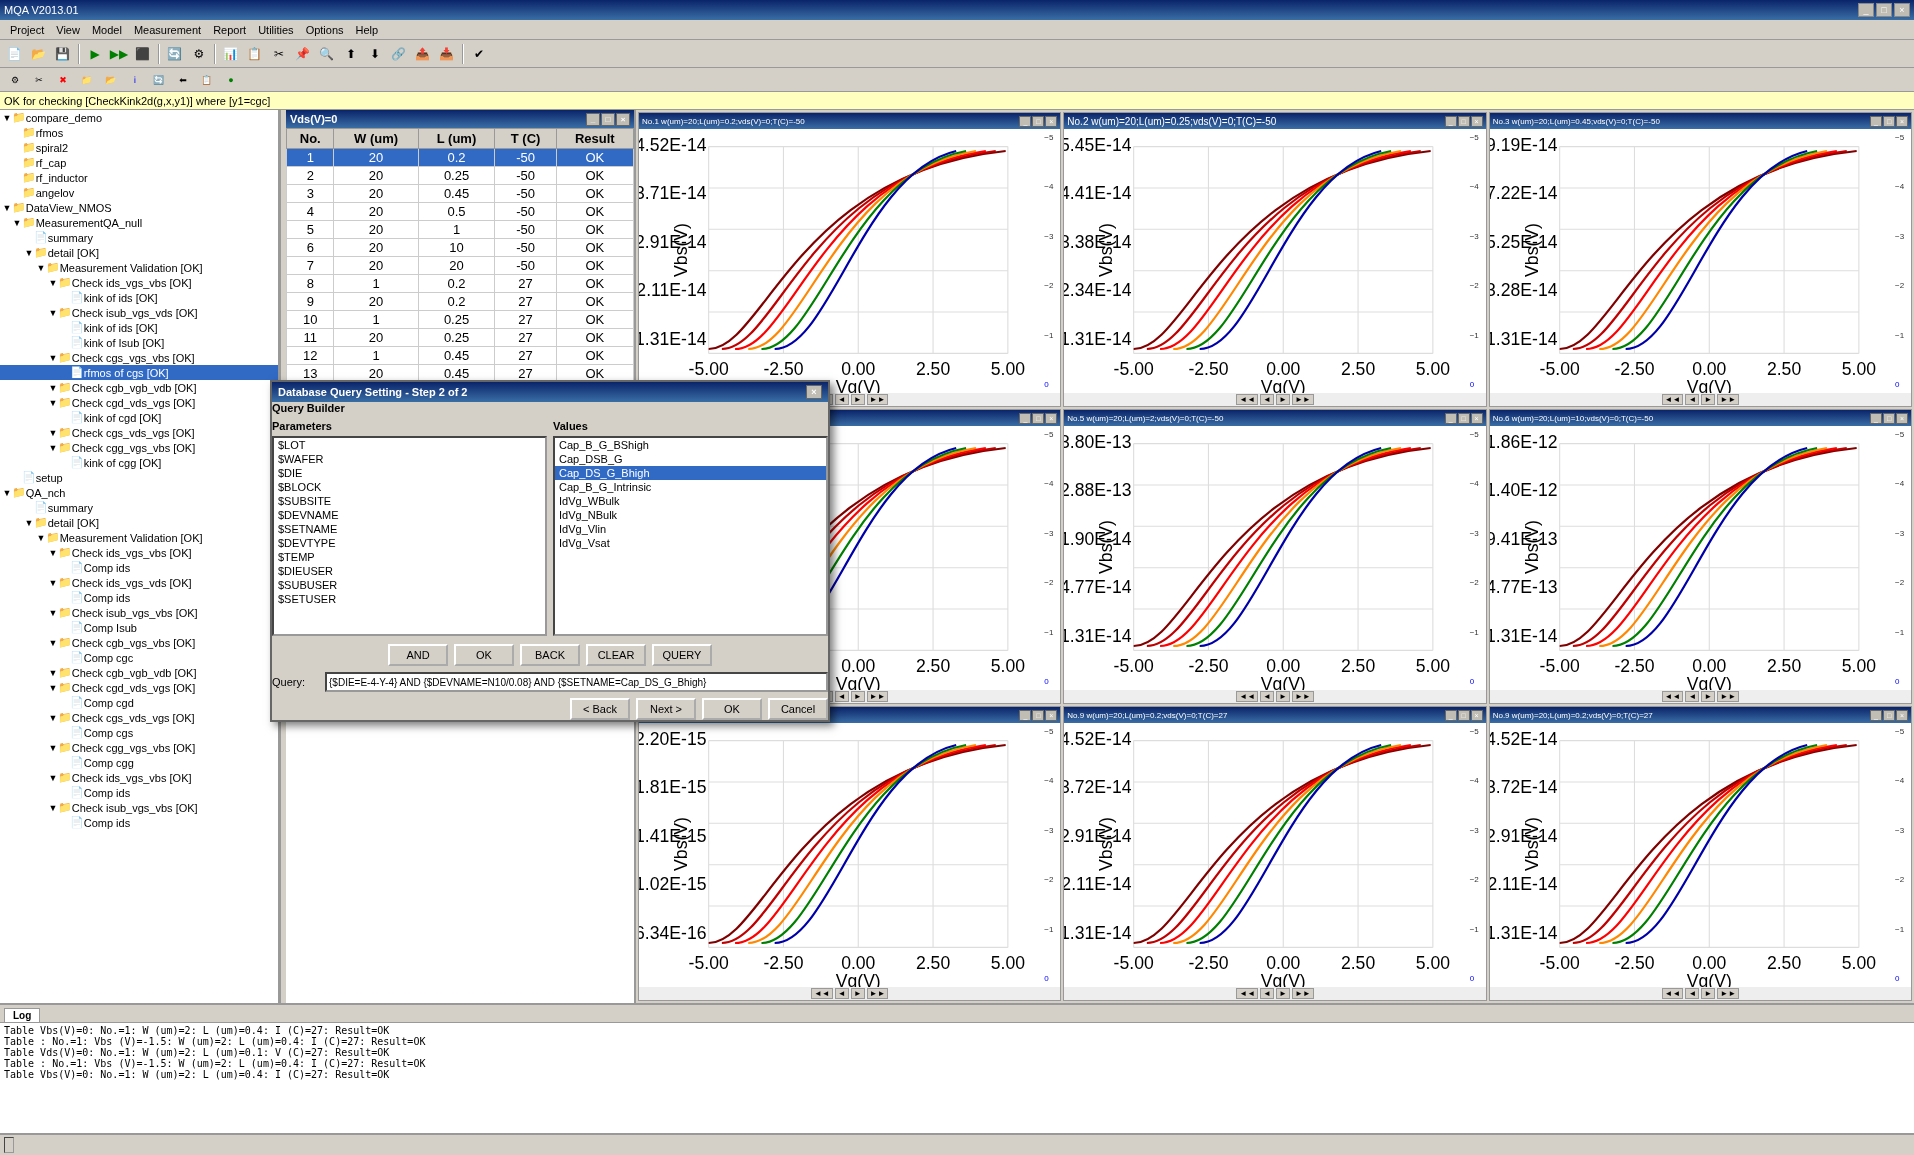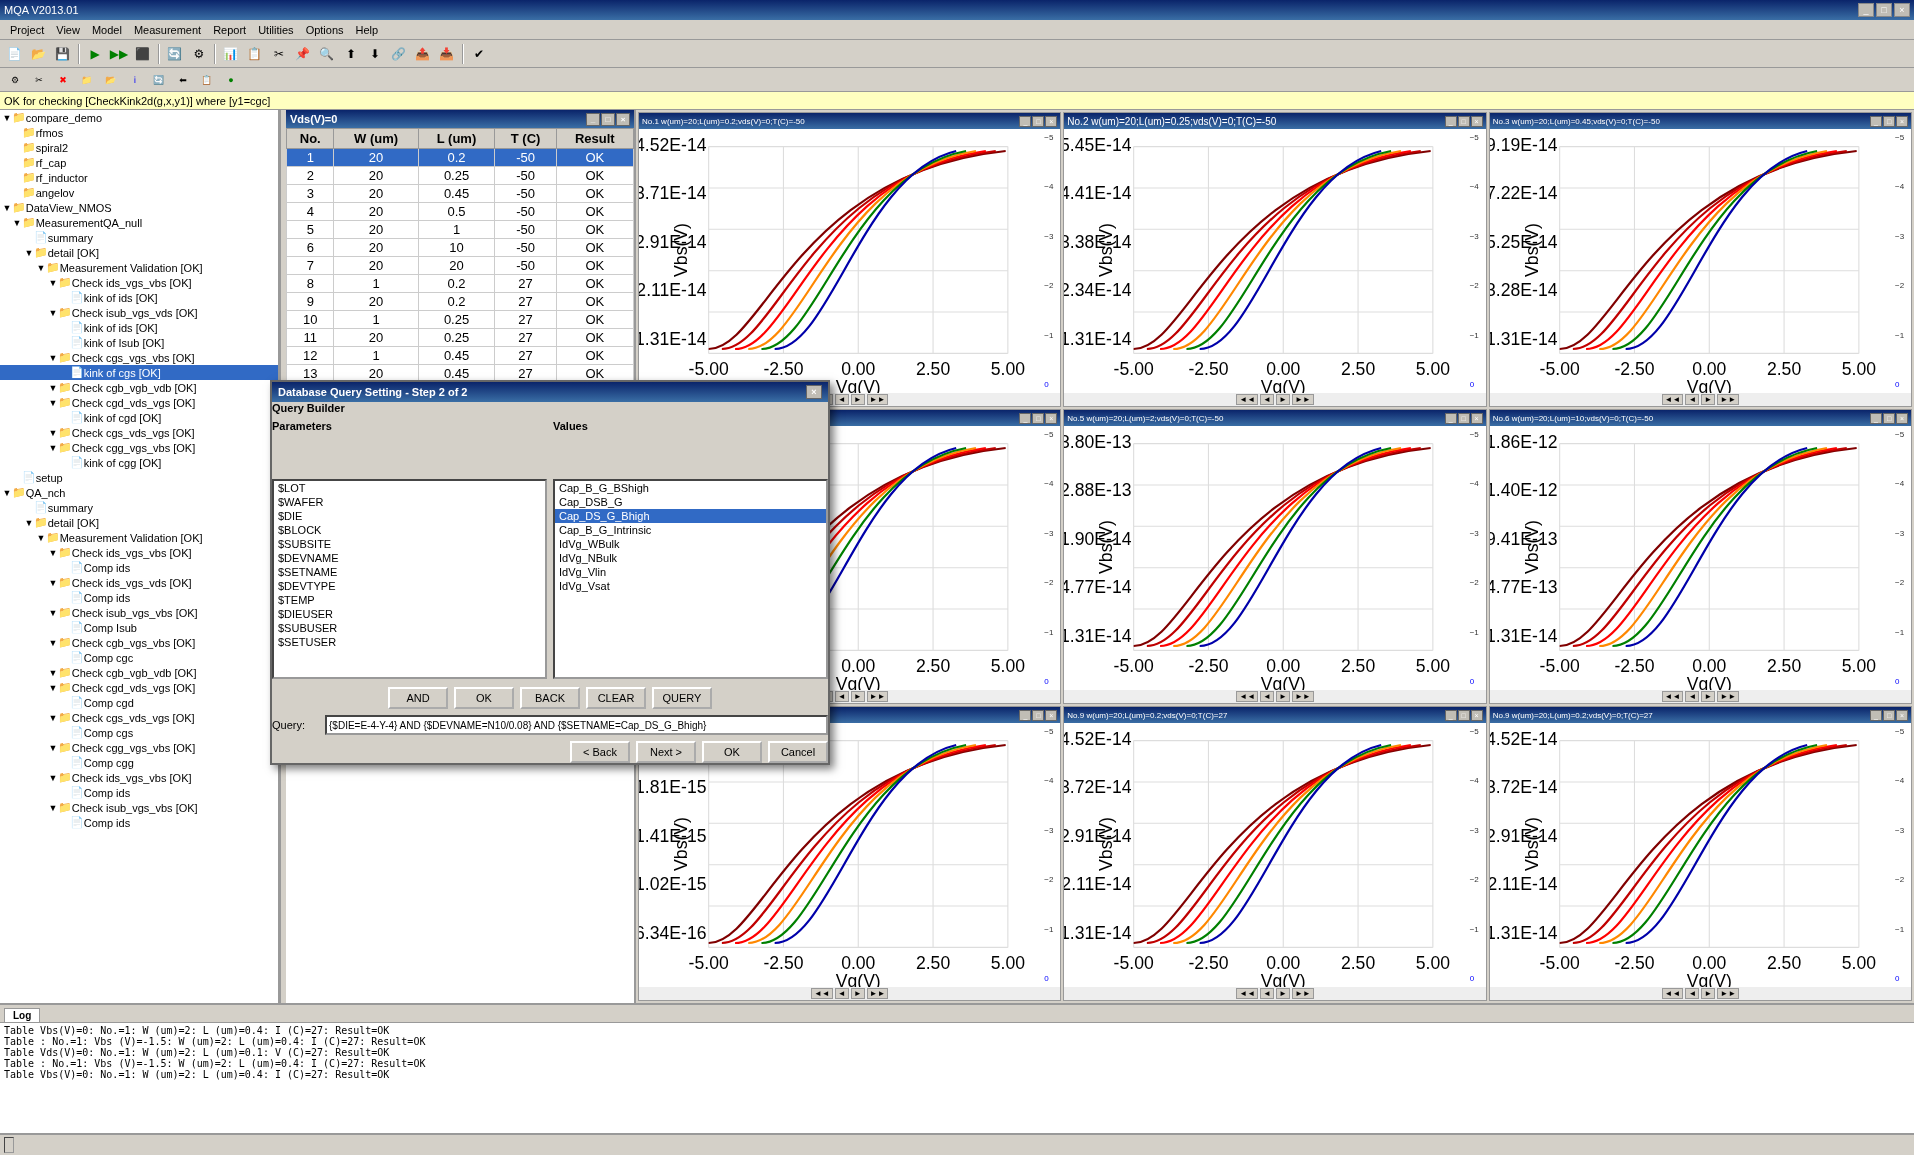--- a/index.html
+++ b/index.html
@@ -234,21 +234,21 @@
       align-items: center;
       padding: 0 6px;
       font-size: 11px;
       font-weight: bold;
       justify-content: space-between;
     }
     .dialog-close { width: 16px; height: 14px; background: #c0bdb5; border: 1px solid #666; font-size: 9px; display: flex; align-items: center; justify-content: center; cursor: pointer; }
     .dialog-body { padding: 0; }
 
     .dialog-columns { display: flex; gap: 6px; }
-    .dialog-col { flex: 1; display: flex; flex-direction: column; gap: 43px; }
+    .dialog-col { flex: 1; display: flex; flex-direction: column; }
     .dialog-col-title { font-weight: bold; margin-bottom: 4px; font-size: 11px; }
     .dialog-listbox {
       background: white;
       border: 2px inset #999;
       height: 200px;
       overflow-y: auto;
       font-size: 11px;
     }
     .dialog-listbox-item { padding: 1px 4px; cursor: pointer; white-space: nowrap; }
     .dialog-listbox-item.selected { background: #316ac5; color: white; }
@@ -476,21 +476,21 @@
       <span> kink of Isub [OK]</span>
     </div>
     <div class="tree-item" style="padding-left:48px;">
       <span class="tree-expand">▼</span>
       <span>📁</span>
       <span> Check cgs_vgs_vbs [OK]</span>
     </div>
     <div class="tree-item selected" style="padding-left:60px;">
       <span class="tree-expand"> </span>
       <span>📄</span>
-      <span> kink of cgs [OK]</span>
+      <span> rfmos of cgs [OK]</span>
     </div>
     <div class="tree-item" style="padding-left:48px;">
       <span class="tree-expand">▼</span>
       <span>📁</span>
       <span> Check cgb_vgb_vdb [OK]</span>
     </div>
     <div class="tree-item" style="padding-left:48px;">
       <span class="tree-expand">▼</span>
       <span>📁</span>
       <span> Check cgd_vds_vgs [OK]</span>

